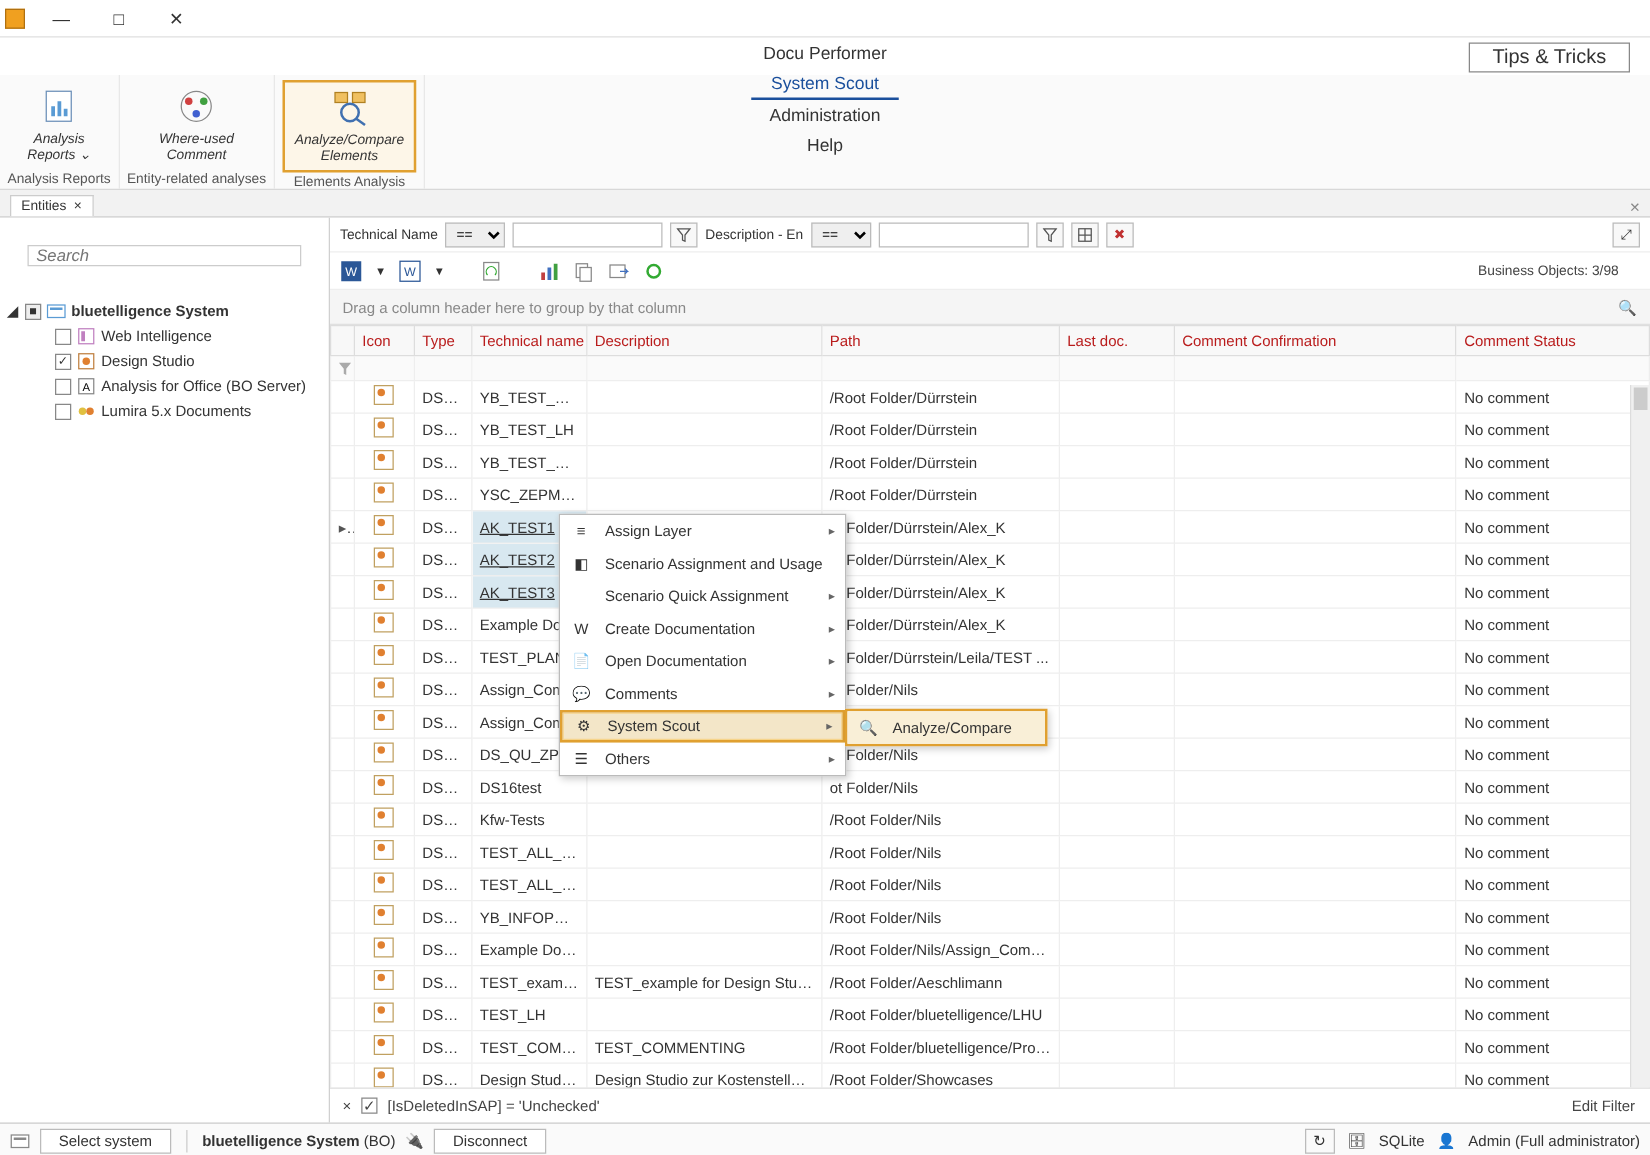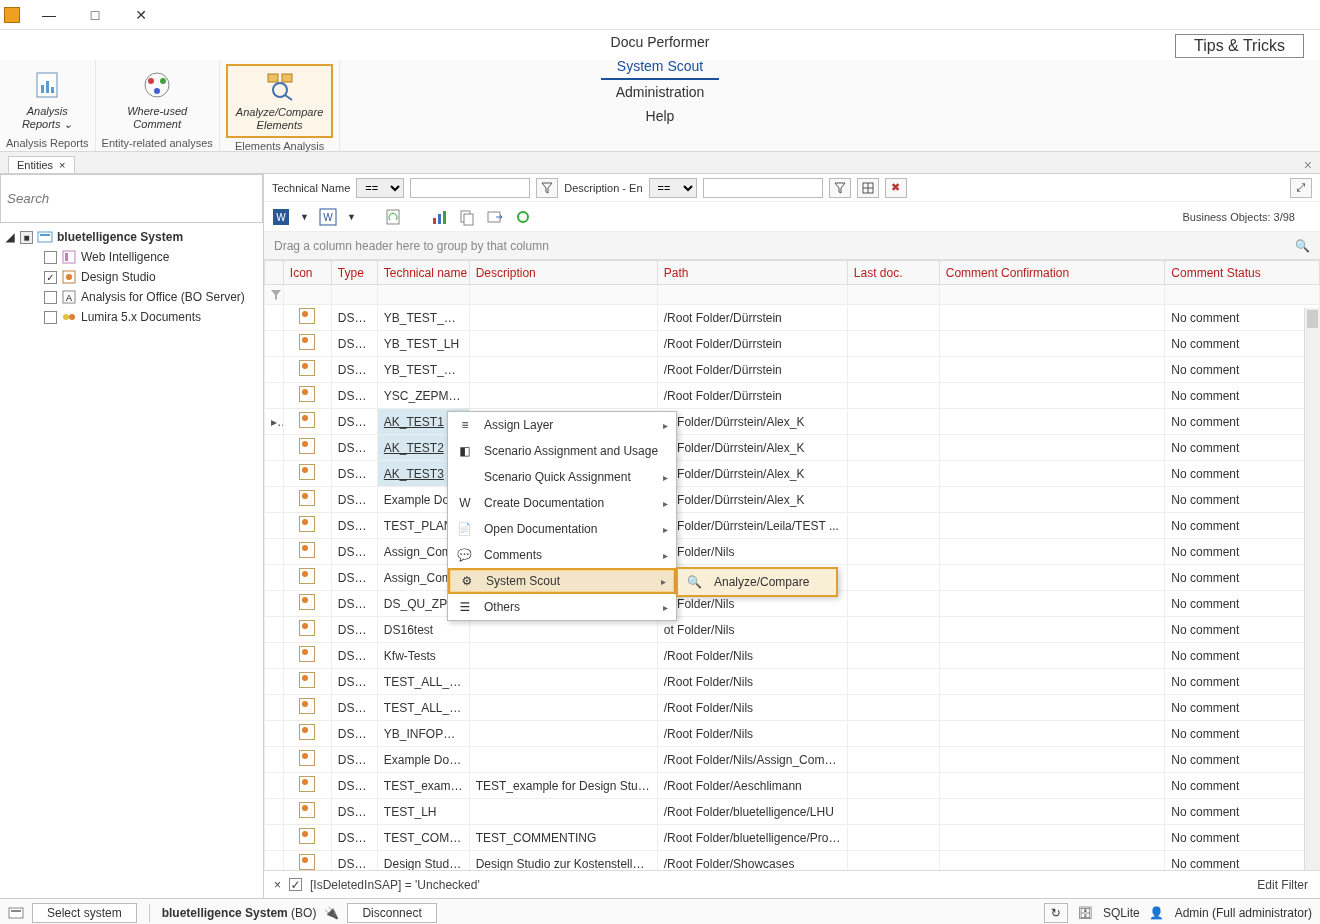--- a/index.html
+++ b/index.html
@@ -17,21 +17,21 @@
 .ribbon-group .items { flex: 1; display: flex; gap: 6px; align-items: center; justify-content: flex-end; font-style: italic; }
 .ribbon-item { display: flex; flex-direction: column; align-items: center; justify-content: center; padding: 4px 8px; font-size: 11px; text-align: center; line-height: 13px; }
 .ribbon-item .ricon { width: 32px; height: 32px; margin-bottom: 4px; display:flex; align-items:center; justify-content:center; }
 .ribbon-group .label { font-size: 11px; color: #555; padding: 2px 0; }
 .ribbon-item.highlight { border: 2px solid #e0a030; background: #fdf6e8; }
 .tabstrip { height: 22px; background: #f2f2f2; border-bottom: 1px solid #d0d0d0; display: flex; align-items: flex-end; padding: 0 8px; font-size: 11px; position:relative;}
 .tabstrip .tab { padding: 2px 8px; background: #fff; border: 1px solid #ccc; border-bottom: none; display:flex; align-items:center; gap:6px;}
 .tabstrip .close-x { position:absolute; right:8px; font-size:14px; color:#888;}
 .workspace { display: flex; height: 724px; }
 .sidebar { width: 264px; border-right: 1px solid #d0d0d0; display: flex; flex-direction: column; }
-.search { margin: 0; border: 1px solid #ccc; padding: 16px 6px; color: #888; font-style: italic; }
+.search { margin: 22px; border: 1px solid #ccc; padding: 0 6px; color: #888; font-style: italic; }
 .tree { flex: 1; overflow: auto; padding: 4px 0; font-size: 12px; }
 .tree-row { display: flex; align-items: center; padding: 2px 4px; gap: 4px; }
 .tree-row .caret { width: 12px; text-align: center; }
 .tree-row .cb { width: 13px; height: 13px; border: 1px solid #888; display: inline-flex; align-items:center; justify-content:center; font-size:10px; color:#333;}
 .tree-row .nicon { width: 16px; height: 16px; display:inline-block; }
 .tree-child { padding-left: 28px; }
 .mainpane { flex: 1; display: flex; flex-direction: column; }
 .filterbar { height: 28px; display: flex; align-items: center; gap: 6px; padding: 0 8px; font-size: 11px; border-bottom: 1px solid #eee; }
 .filterbar .lbl { white-space: nowrap; }
 .filterbar select, .filterbar input { border: 1px solid #bbb; height: 20px; font-size: 11px; padding: 0 4px; }

